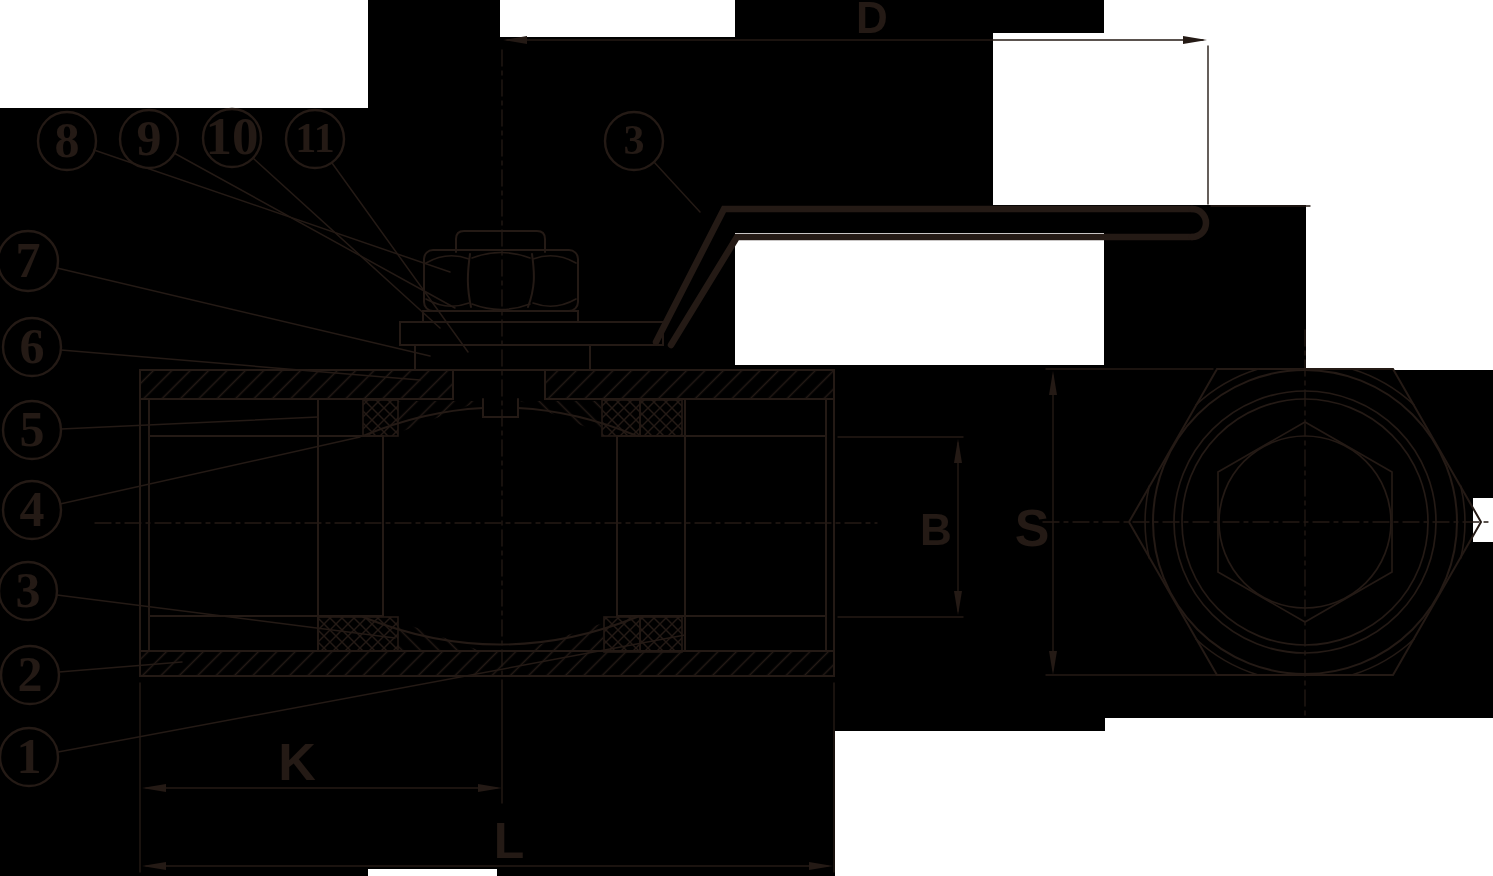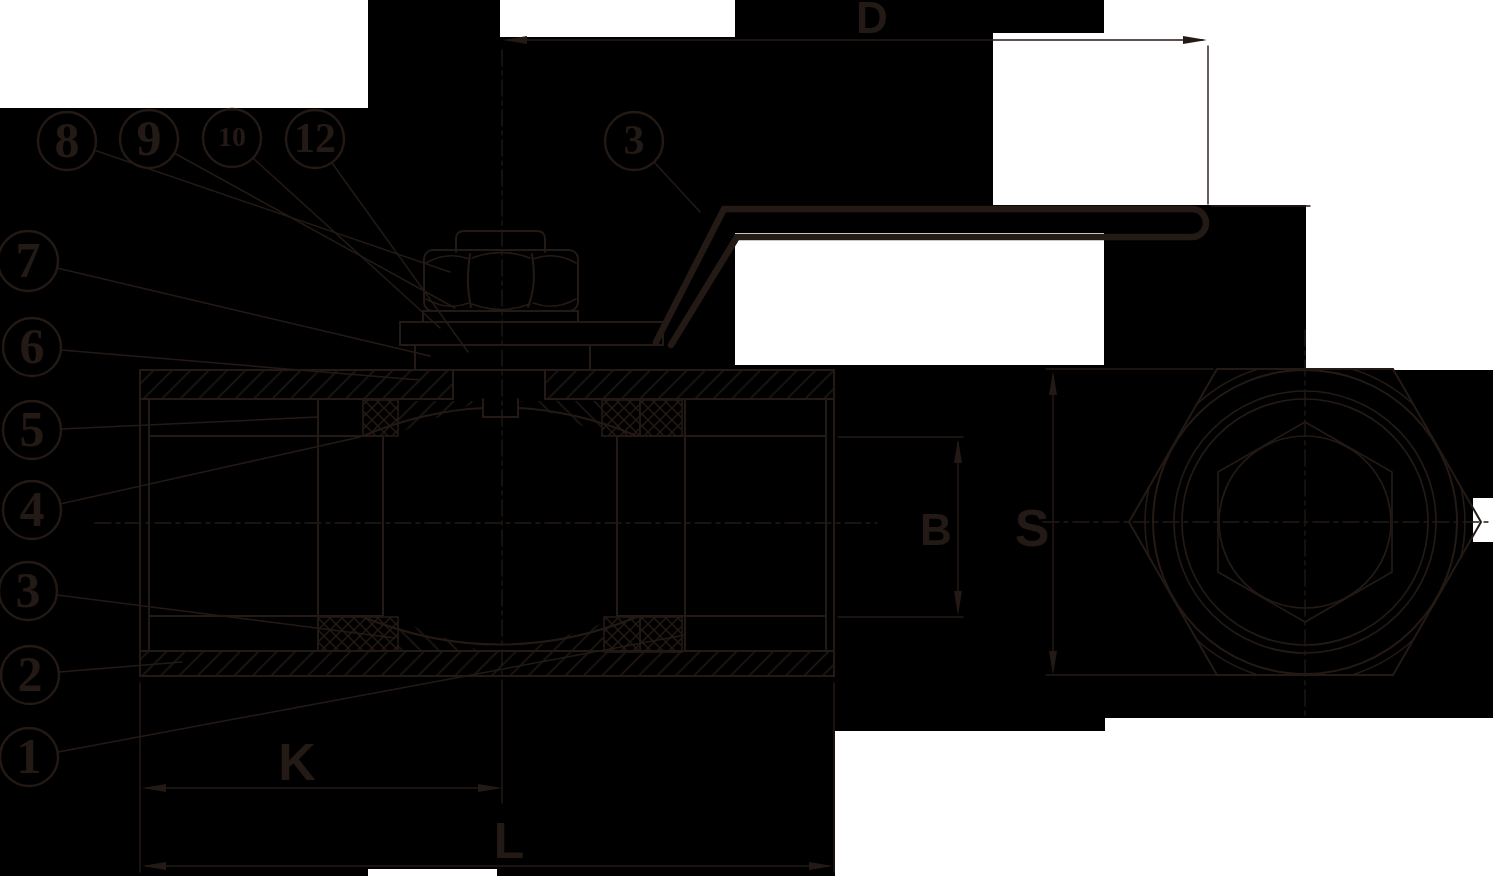--- a/index.html
+++ b/index.html
@@ -197,17 +197,17 @@
 
 <div class="callout-num" style="left:29px;top:757px;font-size:50px;">1</div>
 <div class="callout-num" style="left:30px;top:675px;font-size:50px;">2</div>
 <div class="callout-num" style="left:28px;top:591px;font-size:50px;">3</div>
 <div class="callout-num" style="left:32px;top:510px;font-size:50px;">4</div>
 <div class="callout-num" style="left:32px;top:430px;font-size:50px;">5</div>
 <div class="callout-num" style="left:32px;top:347px;font-size:50px;">6</div>
 <div class="callout-num" style="left:28px;top:261px;font-size:50px;">7</div>
 <div class="callout-num" style="left:67px;top:141px;font-size:50px;">8</div>
 <div class="callout-num" style="left:149px;top:139px;font-size:50px;">9</div>
-<div class="callout-num" style="left:232px;top:138px;font-size:28px;">10</div>
-<div class="callout-num" style="left:315px;top:139px;font-size:42px;">12</div>
+<div class="callout-num" style="left:232px;top:138px;font-size:53px;">10</div>
+<div class="callout-num" style="left:315px;top:139px;font-size:42px;">11</div>
 <div class="callout-num" style="left:634px;top:141px;font-size:42px;">3</div>
 
 </div>
 
 </body></html>

